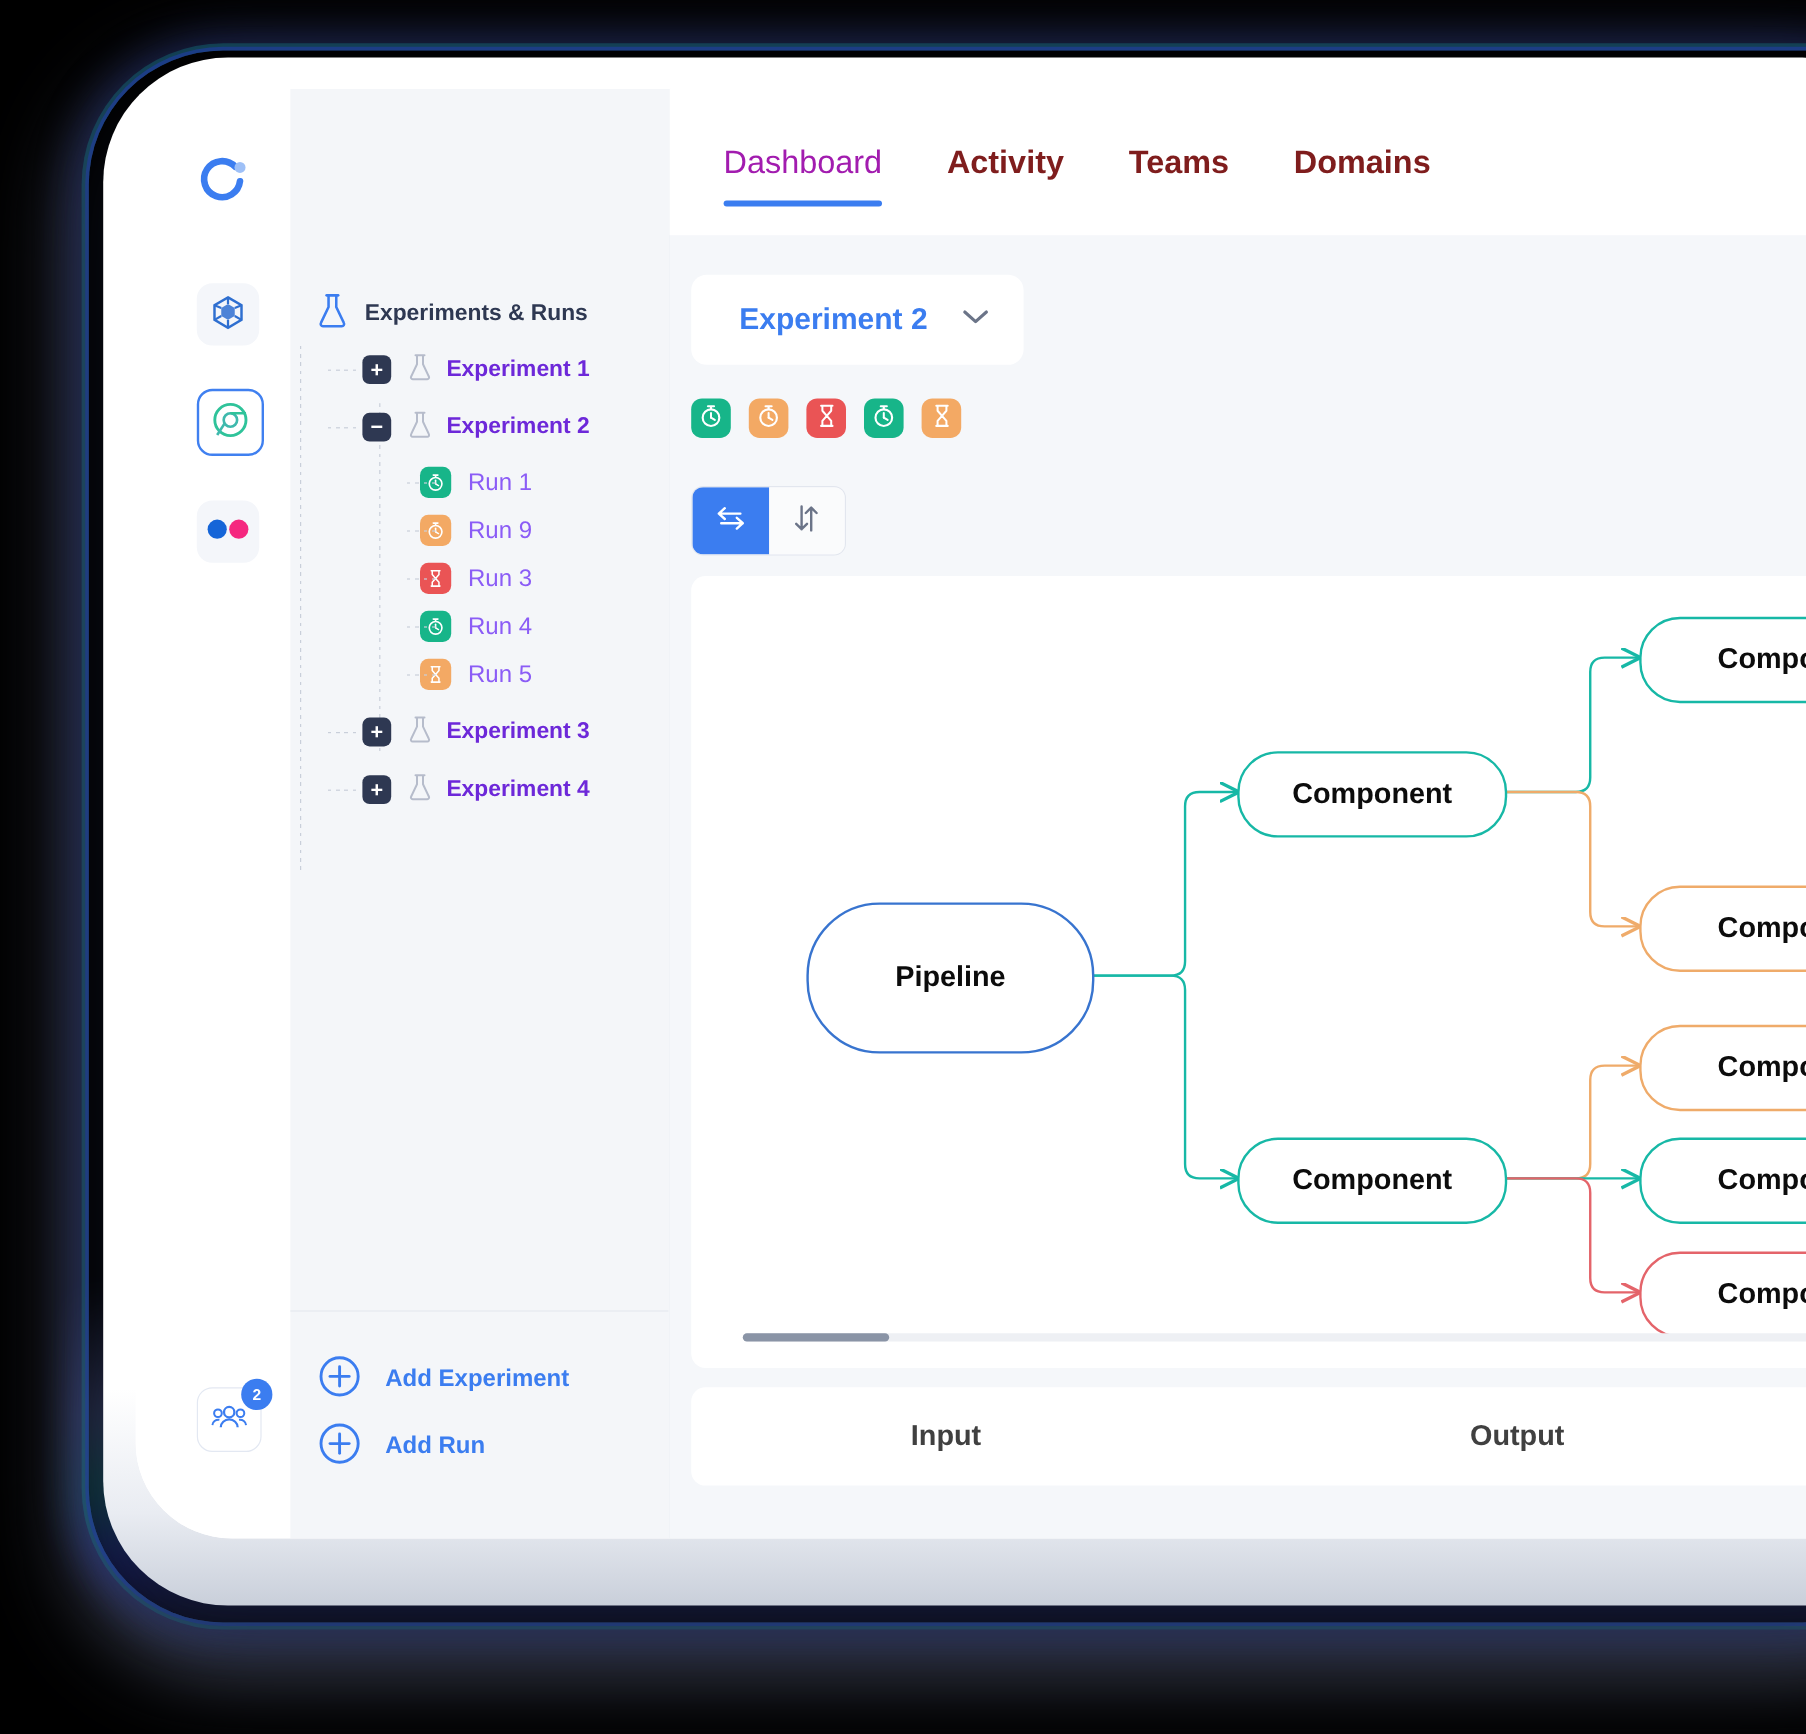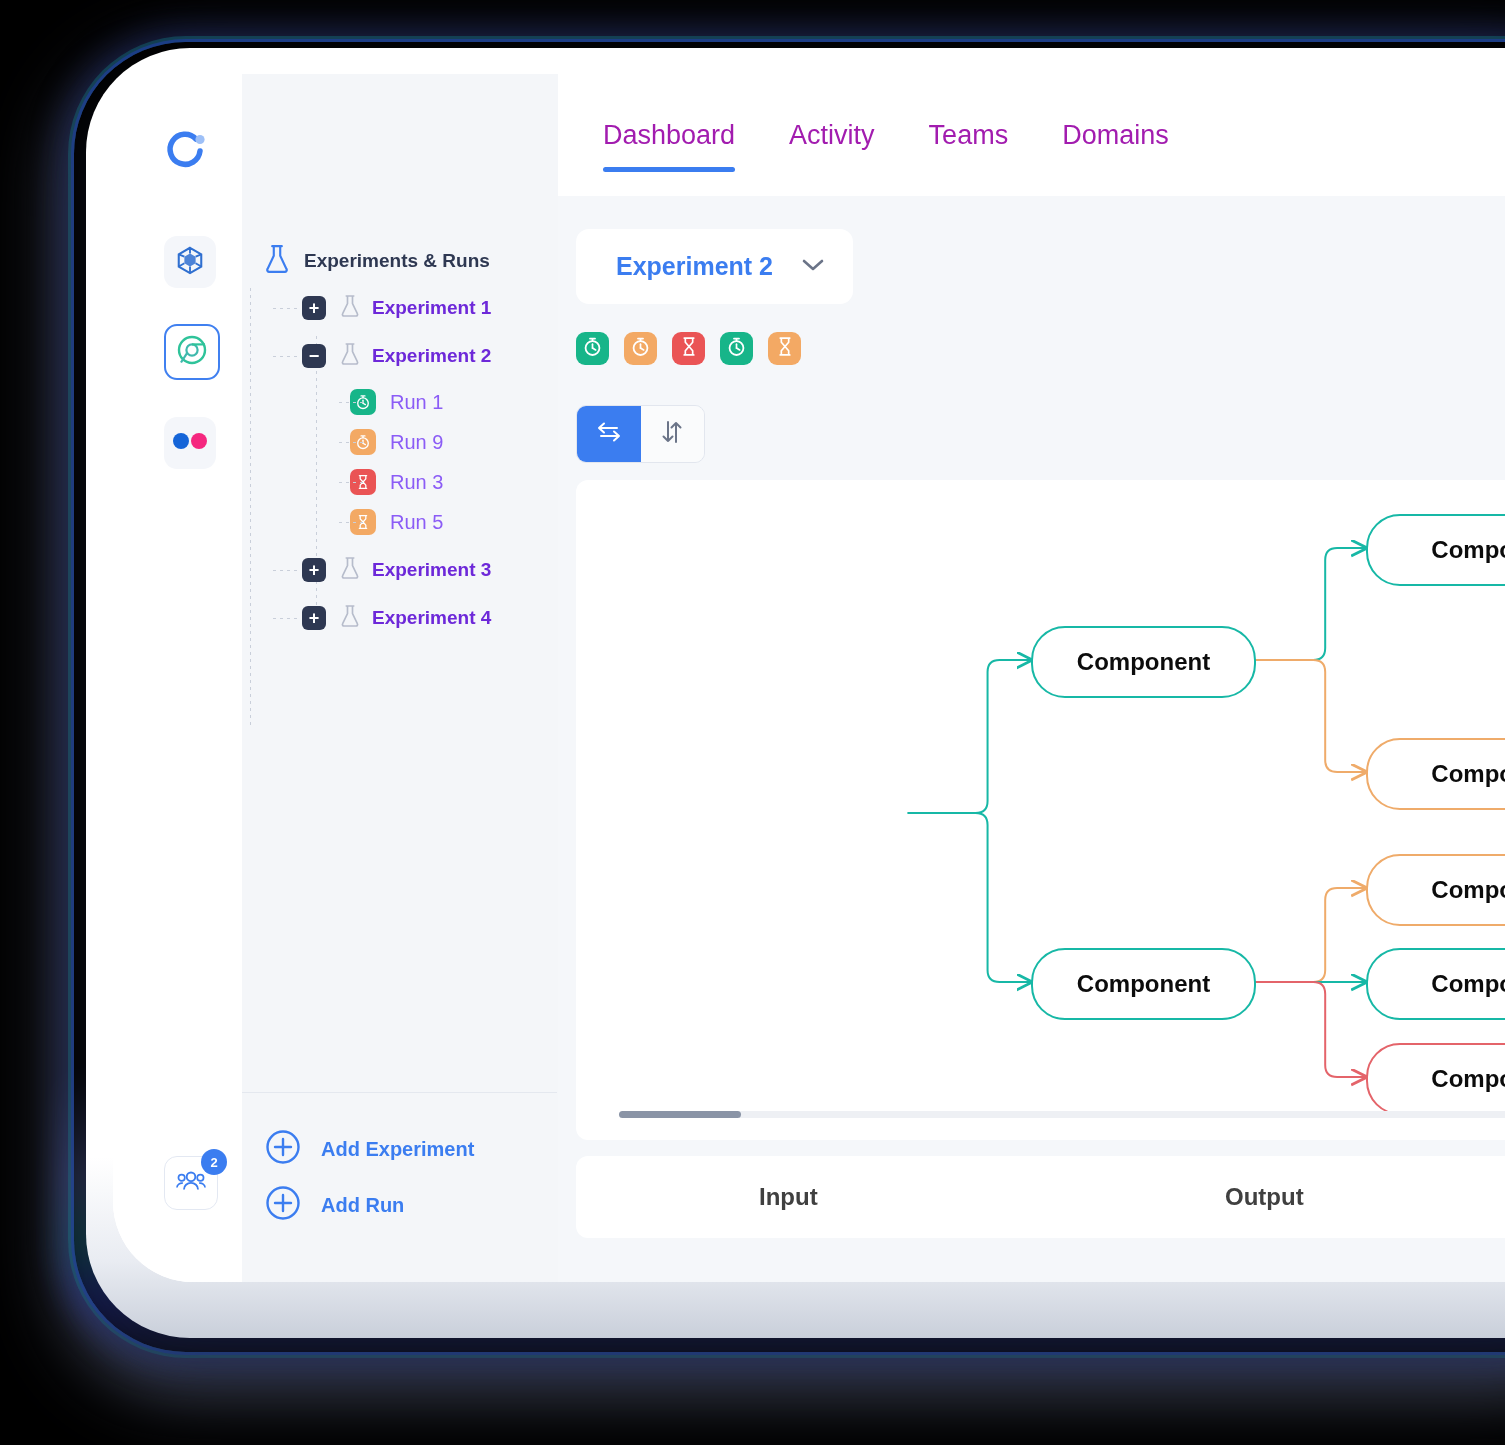--- a/index.html
+++ b/index.html
@@ -99,21 +99,21 @@
   .panel-divider{position:absolute;left:129px;top:1018px;width:315px;height:1px;background:#e4e8ef;}
   .addrow{position:absolute;left:152px;display:flex;align-items:center;gap:20px;cursor:pointer;}
   .addrow .al{font-size:20px;font-weight:700;color:#3b7df0;}
   .add1{top:1055px;} .add2{top:1111px;text-align:center;}
 
   
   .main{position:absolute;left:445px;top:0;right:0;height:100%;background:#f5f7fa;}
   .topbar{position:absolute;left:0;top:0;right:0;height:122px;background:#fff;}
   .tabs{position:absolute;left:18px;top:0;height:122px;display:flex;align-items:center;gap:0;}
   .tab{position:relative;height:122px;display:flex;align-items:center;padding:0 27px;
-    font-size:27px;color:#a21caf;font-weight:400;cursor:pointer;white-space:nowrap;}
+    font-size:27px;color:#7f1d1d;font-weight:700;cursor:pointer;white-space:nowrap;}
   .tab.active{color:#a21caf;font-weight:400;}
   .tab.active:after{content:"";position:absolute;left:27px;right:27px;bottom:24px;height:5px;
     border-radius:3px;background:#3b7df0;}
 
   .expsel{position:absolute;left:18px;top:155px;width:277px;height:75px;border-radius:13px;
     background:#fff;display:flex;align-items:center;}
   .expsel .et{flex:1;padding-left:40px;font-size:25px;font-weight:700;color:#3b7df0;}
   .expsel .ec{margin-right:28px;}
 
   .statusrow{position:absolute;left:18px;top:258px;display:flex;gap:15px;}
@@ -292,20 +292,33 @@
         <div class="trow run">
           <div class="hguide r" style="top:20px;"></div>
           <span class="run-ic" style="background:#ea5455">
             <svg width="14" height="16" viewBox="0 0 16 20">
                 <path d="M3.5 2 L12.5 2 M3.5 18 L12.5 18" stroke="#fff" stroke-width="1.7" stroke-linecap="round"></path>
                 <path d="M4.5 2 L4.5 6 L8 10 L11.5 6 L11.5 2" fill="none" stroke="#fff" stroke-width="1.6" stroke-linejoin="round"></path>
                 <path d="M4.5 18 L4.5 14 L8 10 L11.5 14 L11.5 18" fill="none" stroke="#fff" stroke-width="1.6" stroke-linejoin="round"></path>
               </svg>
           </span>
           <span class="run-lbl">Run 3</span>
+        </div>
+        <div class="trow run">
+          <div class="hguide r" style="top:20px;"></div>
+          <span class="run-ic" style="background:#17b589">
+            <svg width="16" height="16" viewBox="0 0 20 20">
+                <circle cx="10" cy="11.5" r="6.6" fill="none" stroke="#fff" stroke-width="1.7"></circle>
+                <line x1="10" y1="11.5" x2="10" y2="7.8" stroke="#fff" stroke-width="1.6" stroke-linecap="round"></line>
+                <line x1="10" y1="11.5" x2="13" y2="13.3" stroke="#fff" stroke-width="1.6" stroke-linecap="round"></line>
+                <line x1="7.6" y1="2.4" x2="12.4" y2="2.4" stroke="#fff" stroke-width="1.7" stroke-linecap="round"></line>
+                <line x1="10" y1="2.4" x2="10" y2="4.9" stroke="#fff" stroke-width="1.7"></line>
+              </svg>
+          </span>
+          <span class="run-lbl">Run 4</span>
         </div>
         <div class="trow run">
           <div class="hguide r" style="top:20px;"></div>
           <span class="run-ic" style="background:#f3a964">
             <svg width="14" height="16" viewBox="0 0 16 20">
                 <path d="M3.5 2 L12.5 2 M3.5 18 L12.5 18" stroke="#fff" stroke-width="1.7" stroke-linecap="round"></path>
                 <path d="M4.5 2 L4.5 6 L8 10 L11.5 6 L11.5 2" fill="none" stroke="#fff" stroke-width="1.6" stroke-linejoin="round"></path>
                 <path d="M4.5 18 L4.5 14 L8 10 L11.5 14 L11.5 18" fill="none" stroke="#fff" stroke-width="1.6" stroke-linejoin="round"></path>
               </svg>
           </span>
@@ -466,20 +479,21 @@
 
           <path d="M676 180 L738 180 Q750 180 750 192 L750 280 Q750 292 762 292 L790 292" fill="none" stroke="#efab6a" stroke-width="2" marker-end="url(#ao)"></path>
 
           <path d="M676 502 L738 502 Q750 502 750 490 L750 420 Q750 408 762 408 L790 408" fill="none" stroke="#efab6a" stroke-width="2" marker-end="url(#ao)"></path>
 
           <path d="M676 502 L790 502" fill="none" stroke="#17b8a6" stroke-width="2" marker-end="url(#at)"></path>
 
           <path d="M676 502 L738 502 Q750 502 750 514 L750 585 Q750 597 762 597 L790 597" fill="none" stroke="#e4646a" stroke-width="2" marker-end="url(#ar)"></path>
         </svg>
 
+        <div class="node pipeline">Pipeline</div>
 
         <div class="node teal" style="left:455px;top:146px;width:221px;">Component</div>
         <div class="node teal" style="left:790px;top:34px;width:260px;">Component</div>
         <div class="node orange" style="left:790px;top:258px;width:260px;">Component</div>
 
         <div class="node teal" style="left:455px;top:468px;width:221px;">Component</div>
         <div class="node orange" style="left:790px;top:374px;width:260px;">Component</div>
         <div class="node teal" style="left:790px;top:468px;width:260px;">Component</div>
         <div class="node red" style="left:790px;top:563px;width:260px;">Component</div>
 

